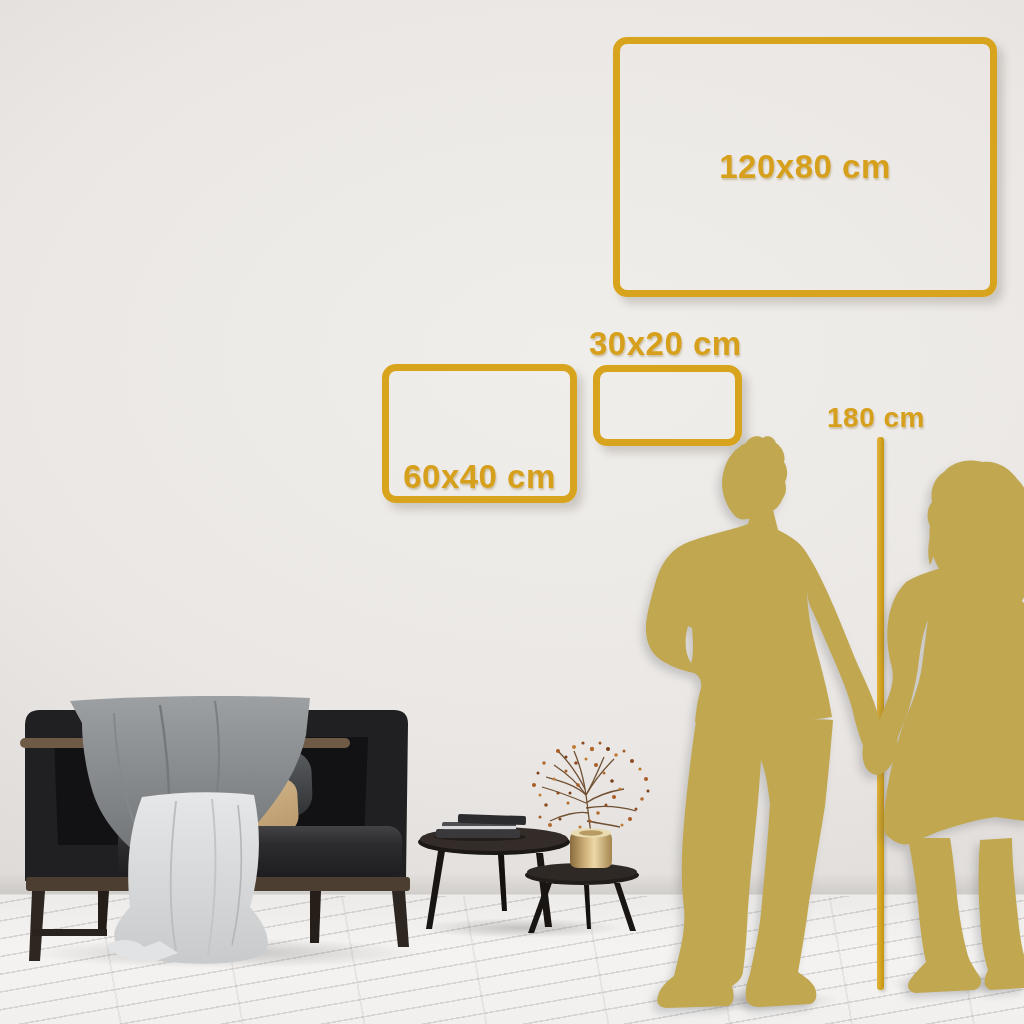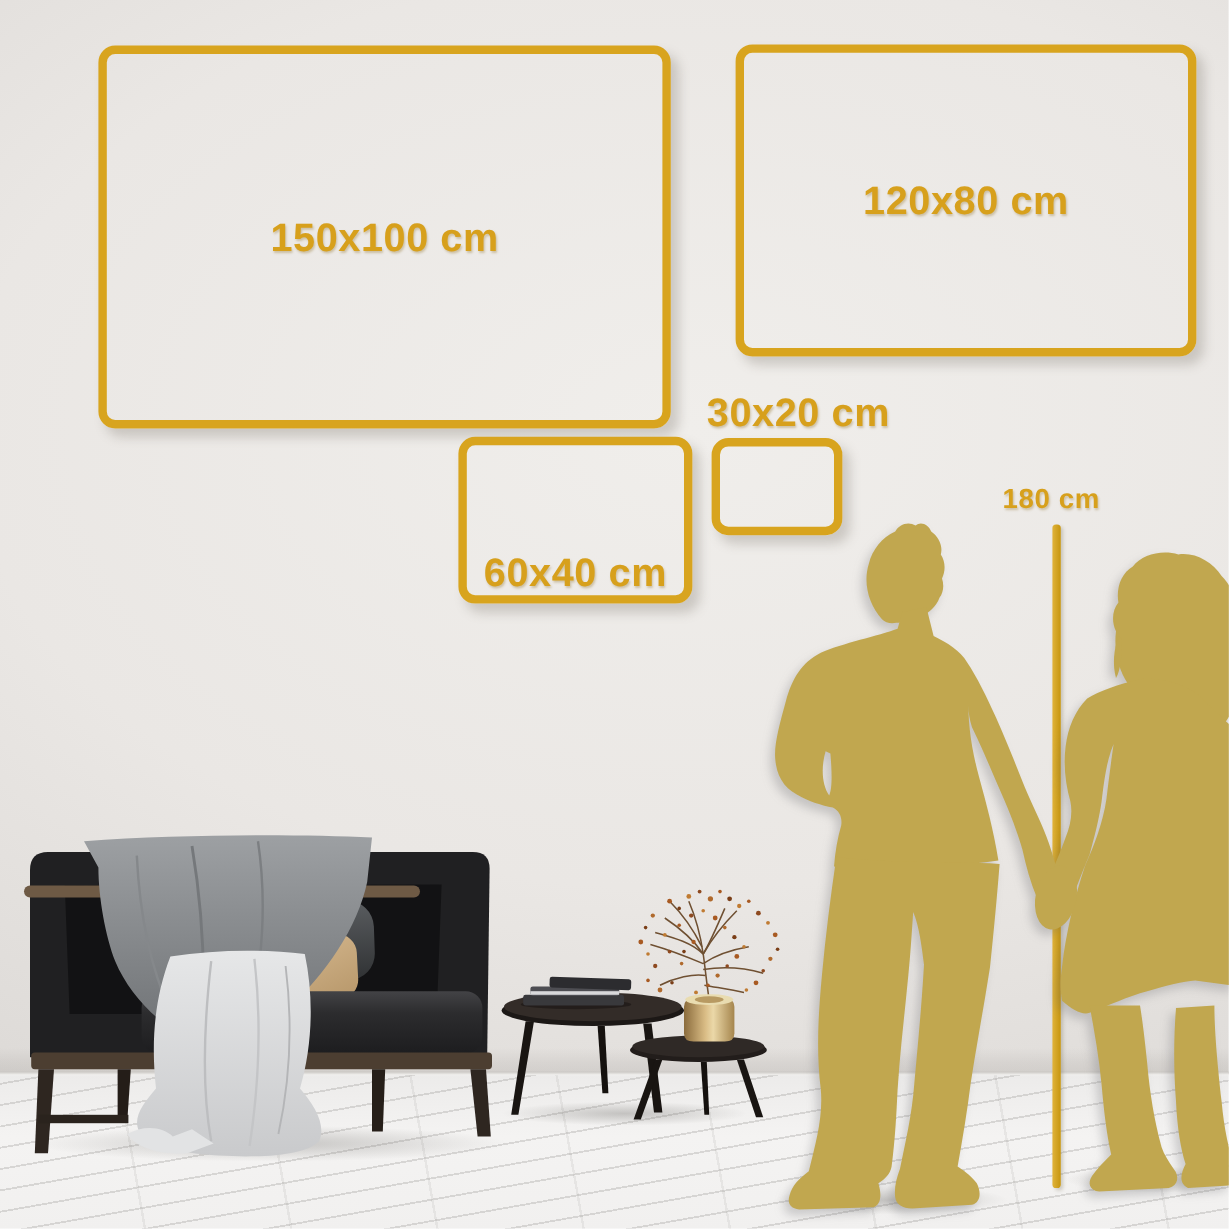--- a/index.html
+++ b/index.html
@@ -20,25 +20,25 @@
   
   .frame{position:absolute;border:7px solid #D8A41E;border-radius:14px;
     box-shadow:6px 7px 9px rgba(115,108,96,0.28);
     display:flex;align-items:center;justify-content:center;}
   .frame-label{color:#D7A01C;font-weight:700;font-size:33px;letter-spacing:.5px;
     text-shadow:1px 2px 2px rgba(130,92,8,0.30);white-space:nowrap;}
   .f1{left:82px;top:38px;width:463px;height:305px;}
   .f2{left:565px;top:37px;width:370px;height:246px;margin-left:48px;}
   .f3{left:83px;top:365px;width:280px;height:181px;}
   .f4{left:382px;top:364px;width:181px;height:125px;align-items:flex-end;}
-  .f5{left:593px;top:365px;width:95px;height:67px;}
+  .f5{left:593px;top:365px;width:95px;height:67px;padding-left:40px;}
   .f5 .frame-label{position:absolute;left:-11px;bottom:calc(100% + 9px);}
   
   .marker-label{position:absolute;left:806px;top:402px;width:140px;text-align:center;
-    color:#D7A01C;font-weight:700;font-size:23px;letter-spacing:.5px;
+    color:#D7A01C;font-weight:700;font-size:28px;letter-spacing:.5px;
     text-shadow:1px 2px 2px rgba(130,92,8,0.30);}
   .marker-line{position:absolute;left:877px;top:437px;width:7px;height:553px;
     background:linear-gradient(90deg,#E0B33A,#C6950F);border-radius:3px;
     box-shadow:2px 2px 3px rgba(100,90,60,0.25);}
   
   .fshadow{position:absolute;border-radius:50%;
     background:radial-gradient(closest-side, rgba(108,106,102,0.34), rgba(108,106,102,0));}
   .sh-sofa{left:28px;top:938px;width:395px;height:30px;}
   .sh-tables{left:418px;top:918px;width:205px;height:20px;}
   .sh-man{left:645px;top:988px;width:195px;height:24px;}
@@ -48,23 +48,20 @@
 </head>
 <body>
 
 <div class="scene">
 
   <div class="wall"></div>
   <div class="wall-base"></div>
   <div class="floor"></div>
   <div class="floor-top-line"></div>
 
-  <div class="frame f1">
-    <span class="frame-label">150x100 cm</span>
-  </div>
   <div class="frame f2">
     <span class="frame-label">120x80 cm</span>
   </div>
   <div class="frame f4">
     <span class="frame-label">60x40 cm</span>
   </div>
   <div class="frame f5">
     <span class="frame-label">30x20 cm</span>
   </div>
 

